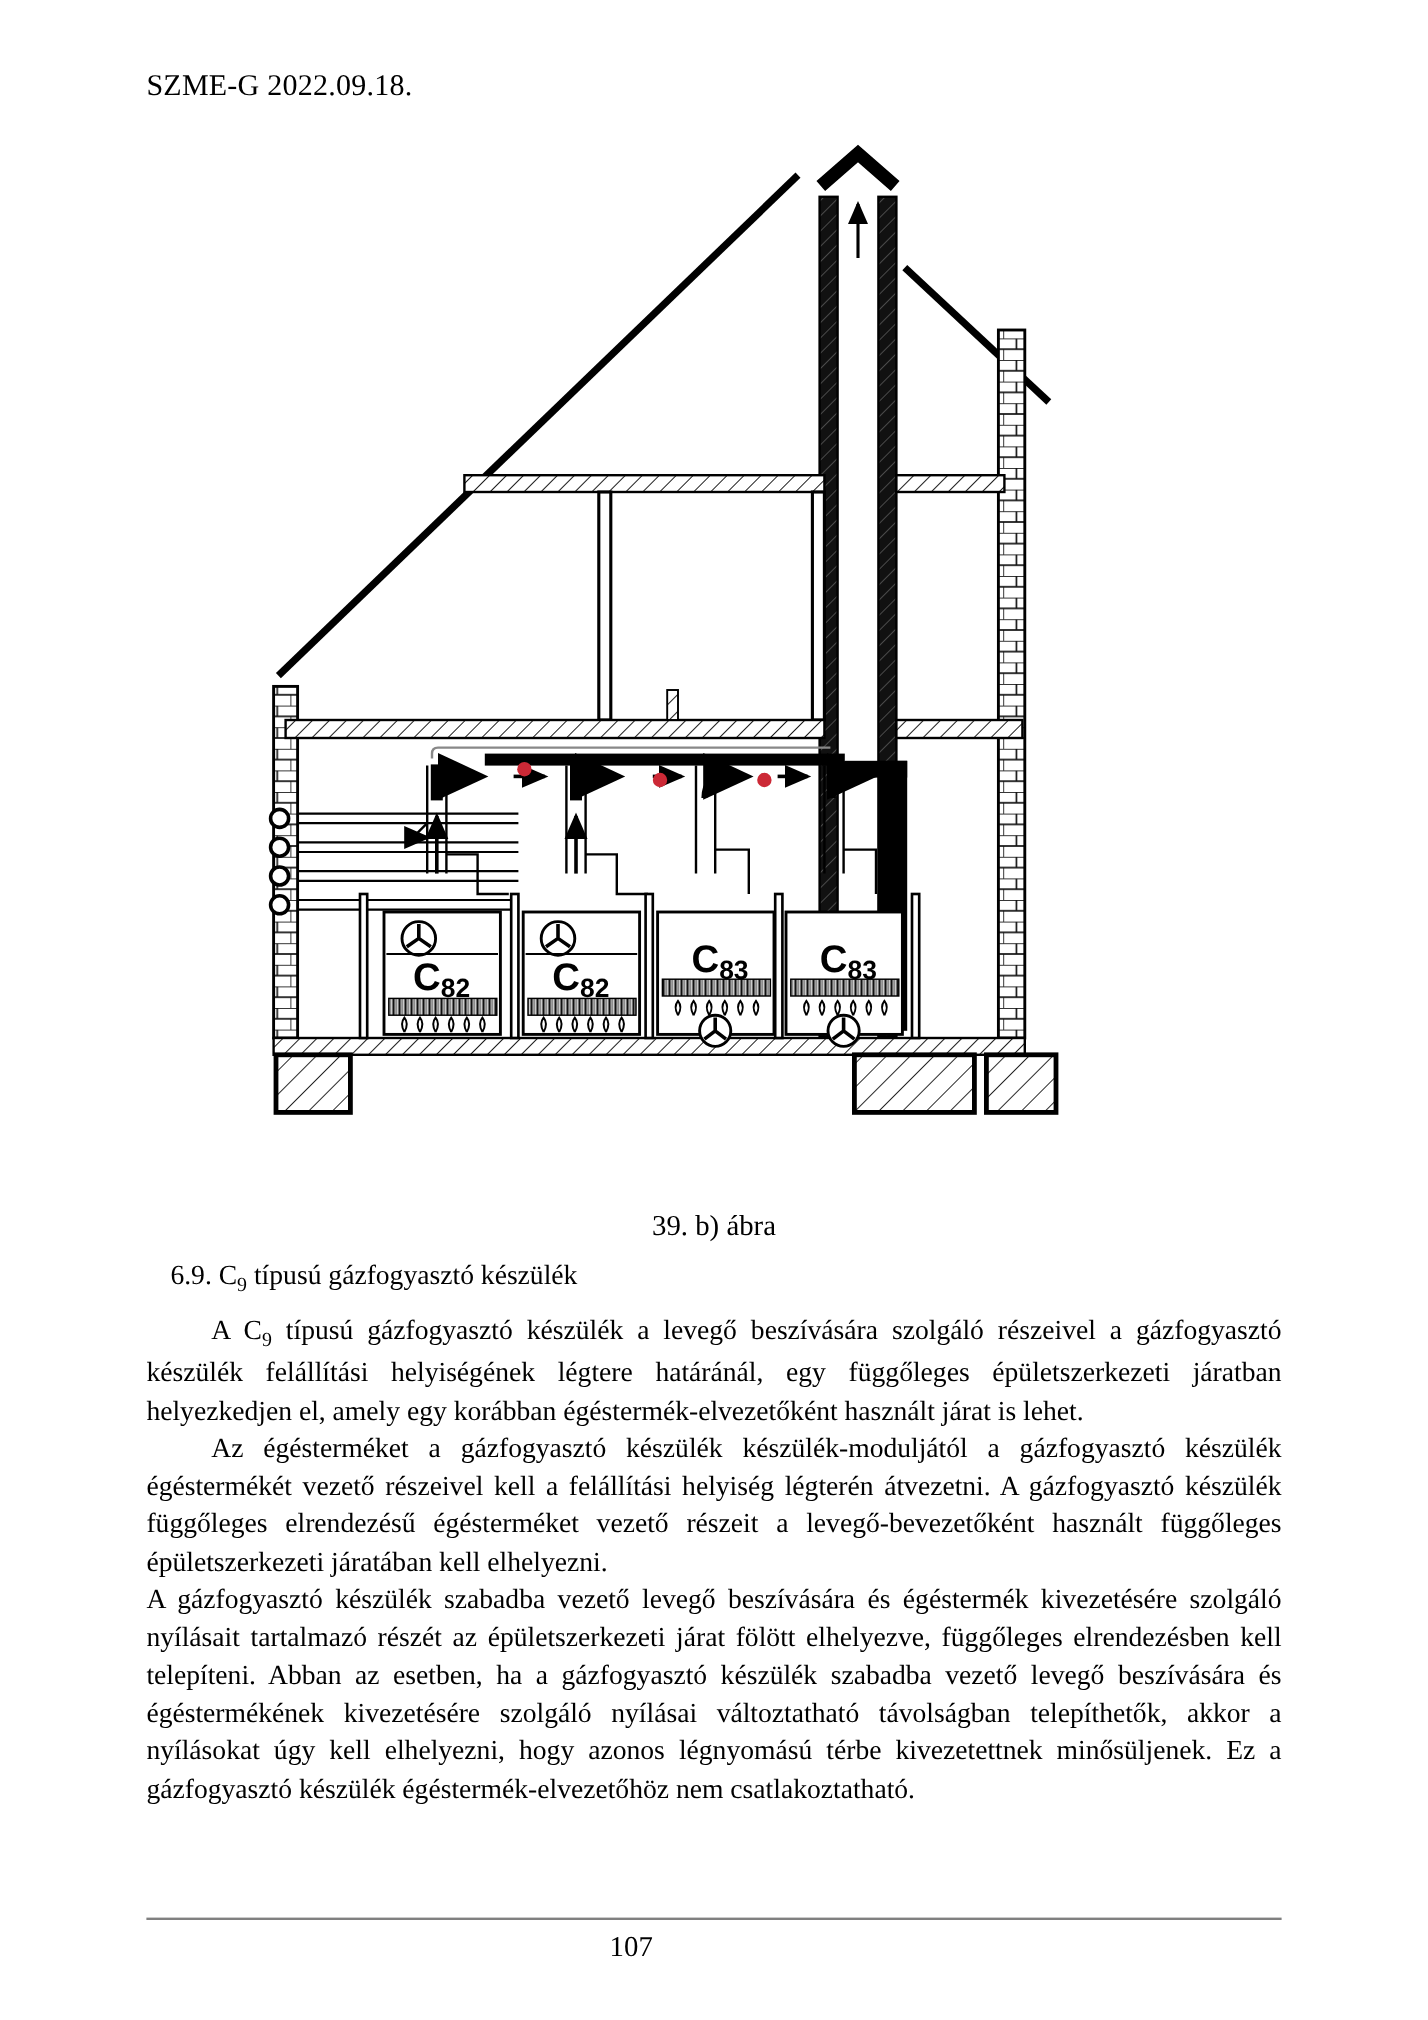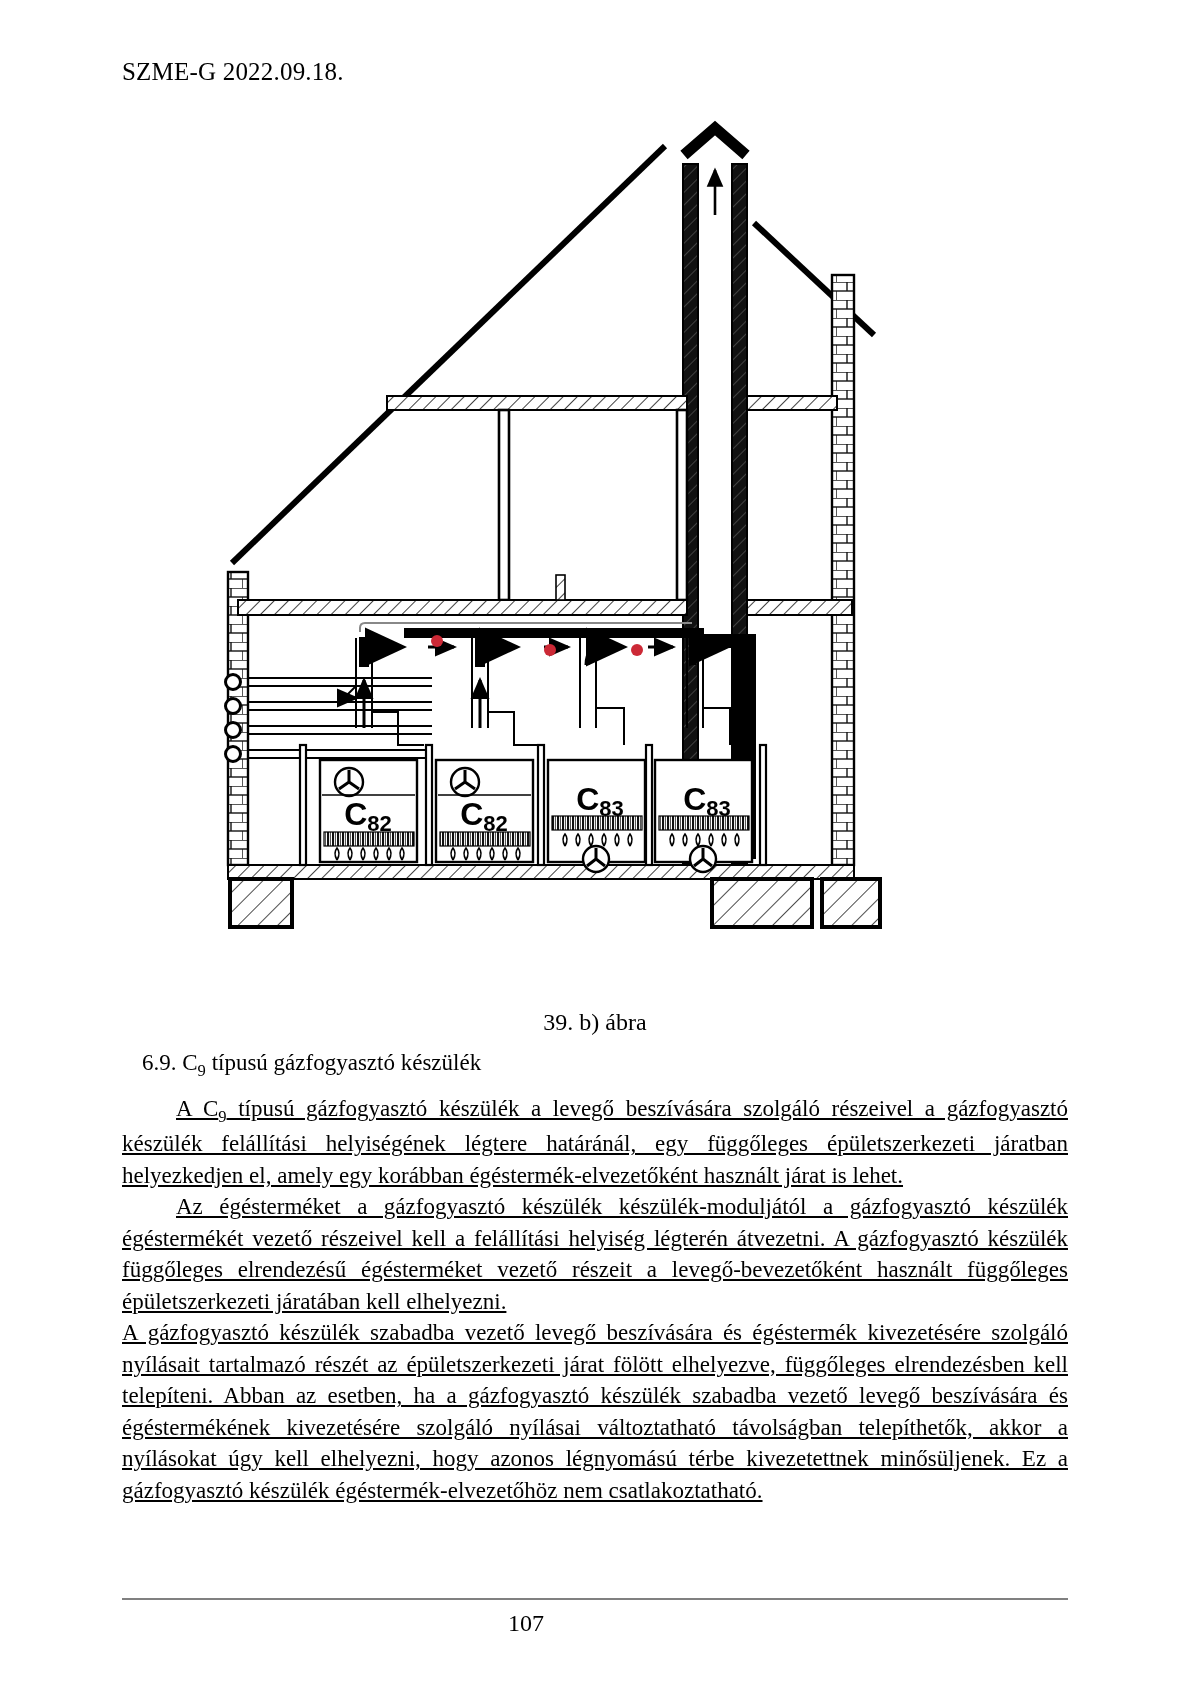--- a/index.html
+++ b/index.html
@@ -71,21 +71,20 @@
     top: 1093px;
     left: 122px;
     width: 946px;
     font-size: 23px;
     line-height: 1.37;
   }
   .body-text p {
     margin: 0 0 0 0;
     text-align: justify;
     text-justify: inter-word;
-    text-decoration: underline;
   }
   .body-text p.indented { text-indent: 54px; }
   .body-text p sub { font-size: 0.72em; }
 
   
   .footer-rule {
     position: absolute;
     left: 122px;
     top: 1598px;
     width: 946px;

